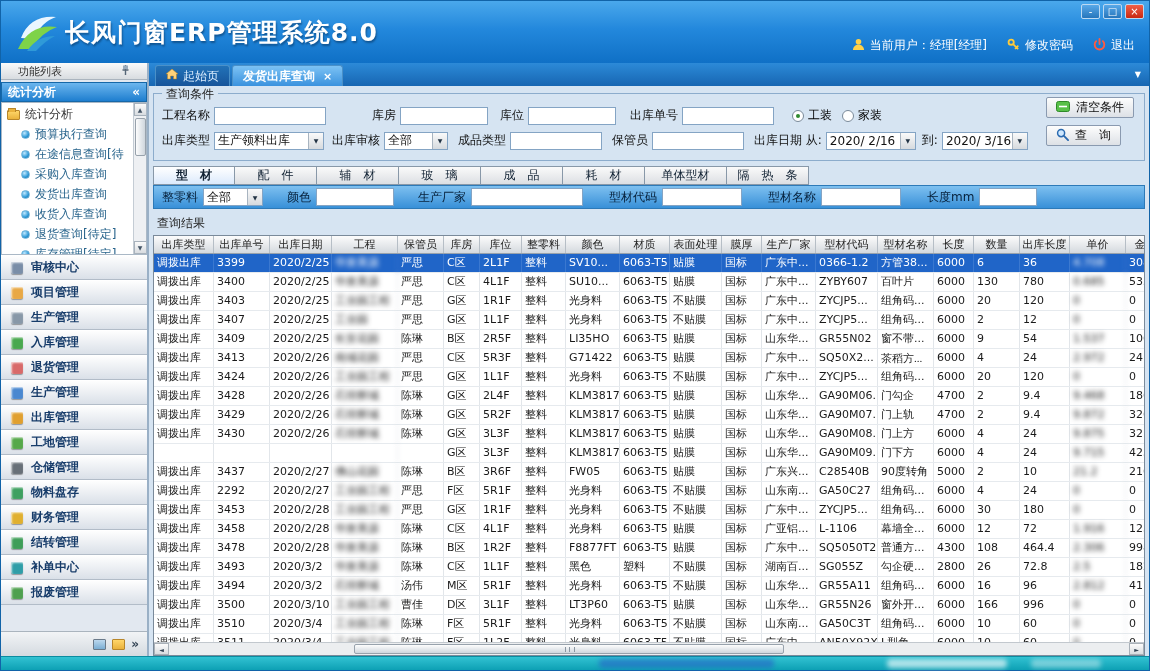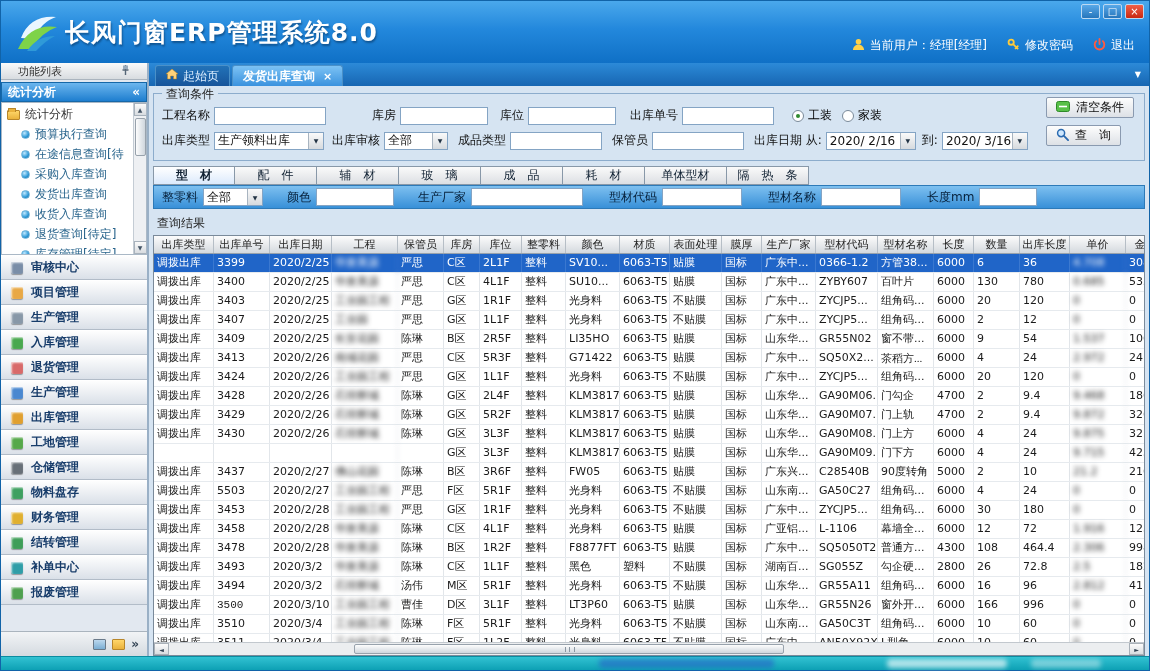--- a/index.html
+++ b/index.html
@@ -662,21 +662,21 @@
               <div class="gcell" style="width: 62px;">C28540B</div>
               <div class="gcell" style="width: 56px;">90度转角</div>
               <div class="gcell" style="width: 40px;">5000</div>
               <div class="gcell" style="width: 46px;">2</div>
               <div class="gcell" style="width: 50px;">10</div>
               <div class="gcell blur-cell" style="width: 56px;">21.2</div>
               <div class="gcell" style="width: 40px;">216</div>
             </div>
             <div class="grow">
               <div class="gcell" style="width: 60px;">调拨出库</div>
-              <div class="gcell" style="width: 56px;">5503</div>
+              <div class="gcell" style="width: 56px;">2292</div>
               <div class="gcell" style="width: 62px;">2020/2/27</div>
               <div class="gcell blur-cell" style="width: 66px;">工业园工程</div>
               <div class="gcell" style="width: 46px;">严思</div>
               <div class="gcell" style="width: 36px;">F区</div>
               <div class="gcell" style="width: 42px;">5R1F</div>
               <div class="gcell" style="width: 44px;">整料</div>
               <div class="gcell" style="width: 54px;">光身料</div>
               <div class="gcell" style="width: 50px;">6063-T5</div>
               <div class="gcell" style="width: 52px;">不贴膜</div>
               <div class="gcell" style="width: 40px;">国标</div>
@@ -794,21 +794,21 @@
               <div class="gcell" style="width: 62px;">GR55A11</div>
               <div class="gcell" style="width: 56px;">组角码...</div>
               <div class="gcell" style="width: 40px;">6000</div>
               <div class="gcell" style="width: 46px;">16</div>
               <div class="gcell" style="width: 50px;">96</div>
               <div class="gcell blur-cell" style="width: 56px;">2.812</div>
               <div class="gcell" style="width: 40px;">41</div>
             </div>
             <div class="grow">
               <div class="gcell" style="width: 60px;">调拨出库</div>
-              <div class="gcell" style="width: 56px; font-family: Liberation Mono, monospace;">3500</div>
+              <div class="gcell" style="width: 56px;">3500</div>
               <div class="gcell" style="width: 62px;">2020/3/10</div>
               <div class="gcell blur-cell" style="width: 66px;">工业园工程</div>
               <div class="gcell" style="width: 46px;">曹佳</div>
               <div class="gcell" style="width: 36px;">D区</div>
               <div class="gcell" style="width: 42px;">3L1F</div>
               <div class="gcell" style="width: 44px;">整料</div>
               <div class="gcell" style="width: 54px;">LT3P60</div>
               <div class="gcell" style="width: 50px;">6063-T5</div>
               <div class="gcell" style="width: 52px;">贴膜</div>
               <div class="gcell" style="width: 40px;">国标</div>

